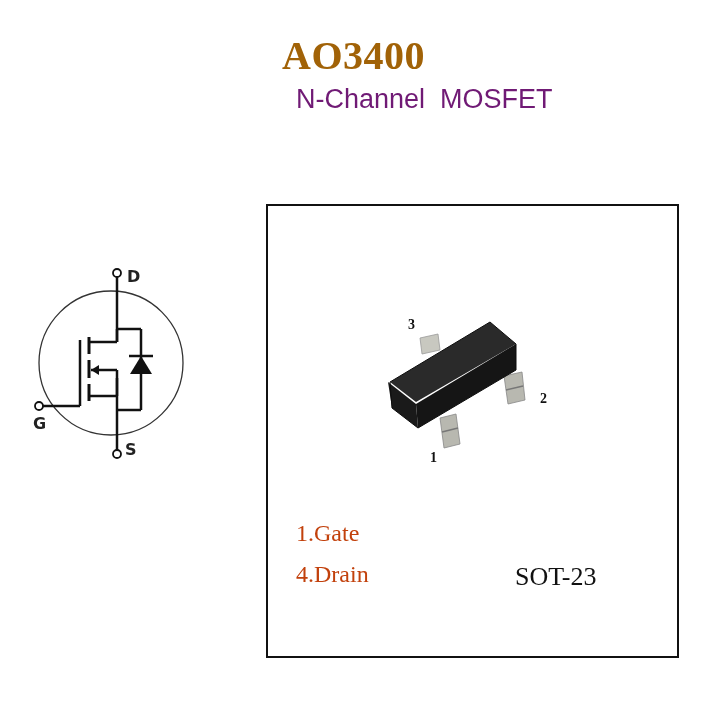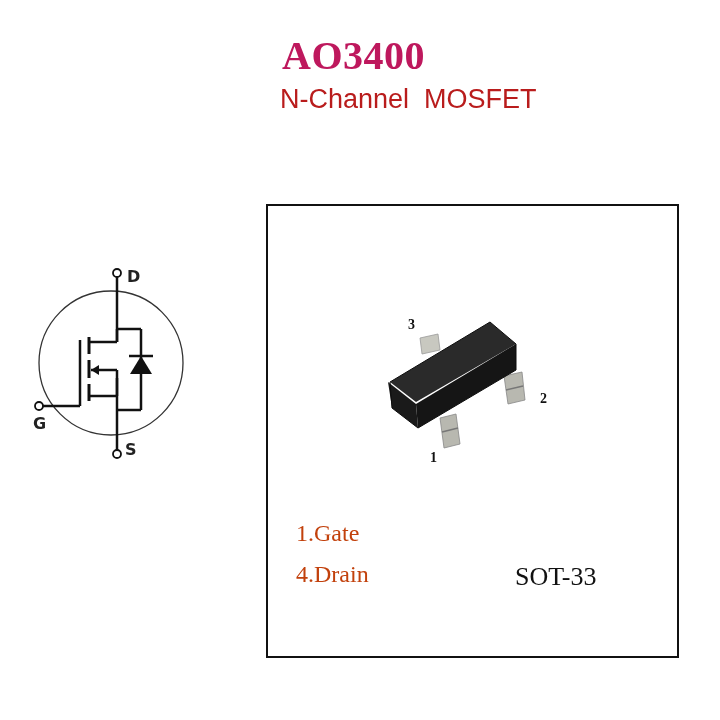--- a/index.html
+++ b/index.html
@@ -1,18 +1,18 @@
 <!DOCTYPE html>
 <html><head>
 <meta charset="utf-8">
 <style>
   html, body { margin: 0; padding: 0; background: #ffffff; }
   body { width: 720px; height: 720px; position: relative; overflow: hidden; }
-  .title { position: absolute; left: 282px; top: 36px; font-family: "Liberation Serif", serif; font-weight: bold; font-size: 40px; color: #be185d; line-height: 1; letter-spacing: 0.5px; text-align: center; }
-  .subtitle { position: absolute; left: 280px; top: 86px; font-family: "Liberation Sans", sans-serif; font-size: 27px; color: #b91c1c; line-height: 1; white-space: pre; }
+  .title { position: absolute; left: 282px; top: 36px; font-family: "Liberation Serif", serif; font-weight: bold; font-size: 40px; color: #a16207; line-height: 1; letter-spacing: 0.5px; text-align: center; }
+  .subtitle { position: absolute; left: 296px; top: 86px; font-family: "Liberation Sans", sans-serif; font-size: 27px; color: #701a75; line-height: 1; white-space: pre; }
   .symbol { position: absolute; left: 25px; top: 260px; width: 170px; height: 200px; }
   .box { position: absolute; left: 266px; top: 204px; width: 409px; height: 450px; border: 2px solid #111; box-sizing: content-box; }
   .pkg { position: absolute; left: 380px; top: 300px; width: 180px; height: 170px; }
   .pin-label { position: absolute; font-family: "Liberation Serif", serif; font-weight: bold; font-size: 14px; color: #111; }
   .pin-list { position: absolute; left: 296px; top: 513px; font-family: "Liberation Serif", serif; font-size: 24px; color: #c2410c; line-height: 41px; }
   .pkg-name { position: absolute; left: 515px; top: 562px; font-family: "Liberation Serif", serif; font-size: 26px; color: #111; }
   .term { position: absolute; font-family: "DejaVu Sans", sans-serif; font-weight: bold; font-size: 16px; color: #222; }
 </style>
 </head>
 <body>
@@ -78,13 +78,13 @@
   <span class="pin-label" style="left:28px; top:17px;">3</span>
   <span class="pin-label" style="left:160px; top:91px;">2</span>
   <span class="pin-label" style="left:50px; top:150px;">1</span>
 </div>
 
 <div class="pin-list">
   <div>1.Gate</div>
   <div>4.Drain</div>
 </div>
 
-<div class="pkg-name">SOT-33</div>
+<div class="pkg-name">SOT-23</div>
 
 </body></html>

